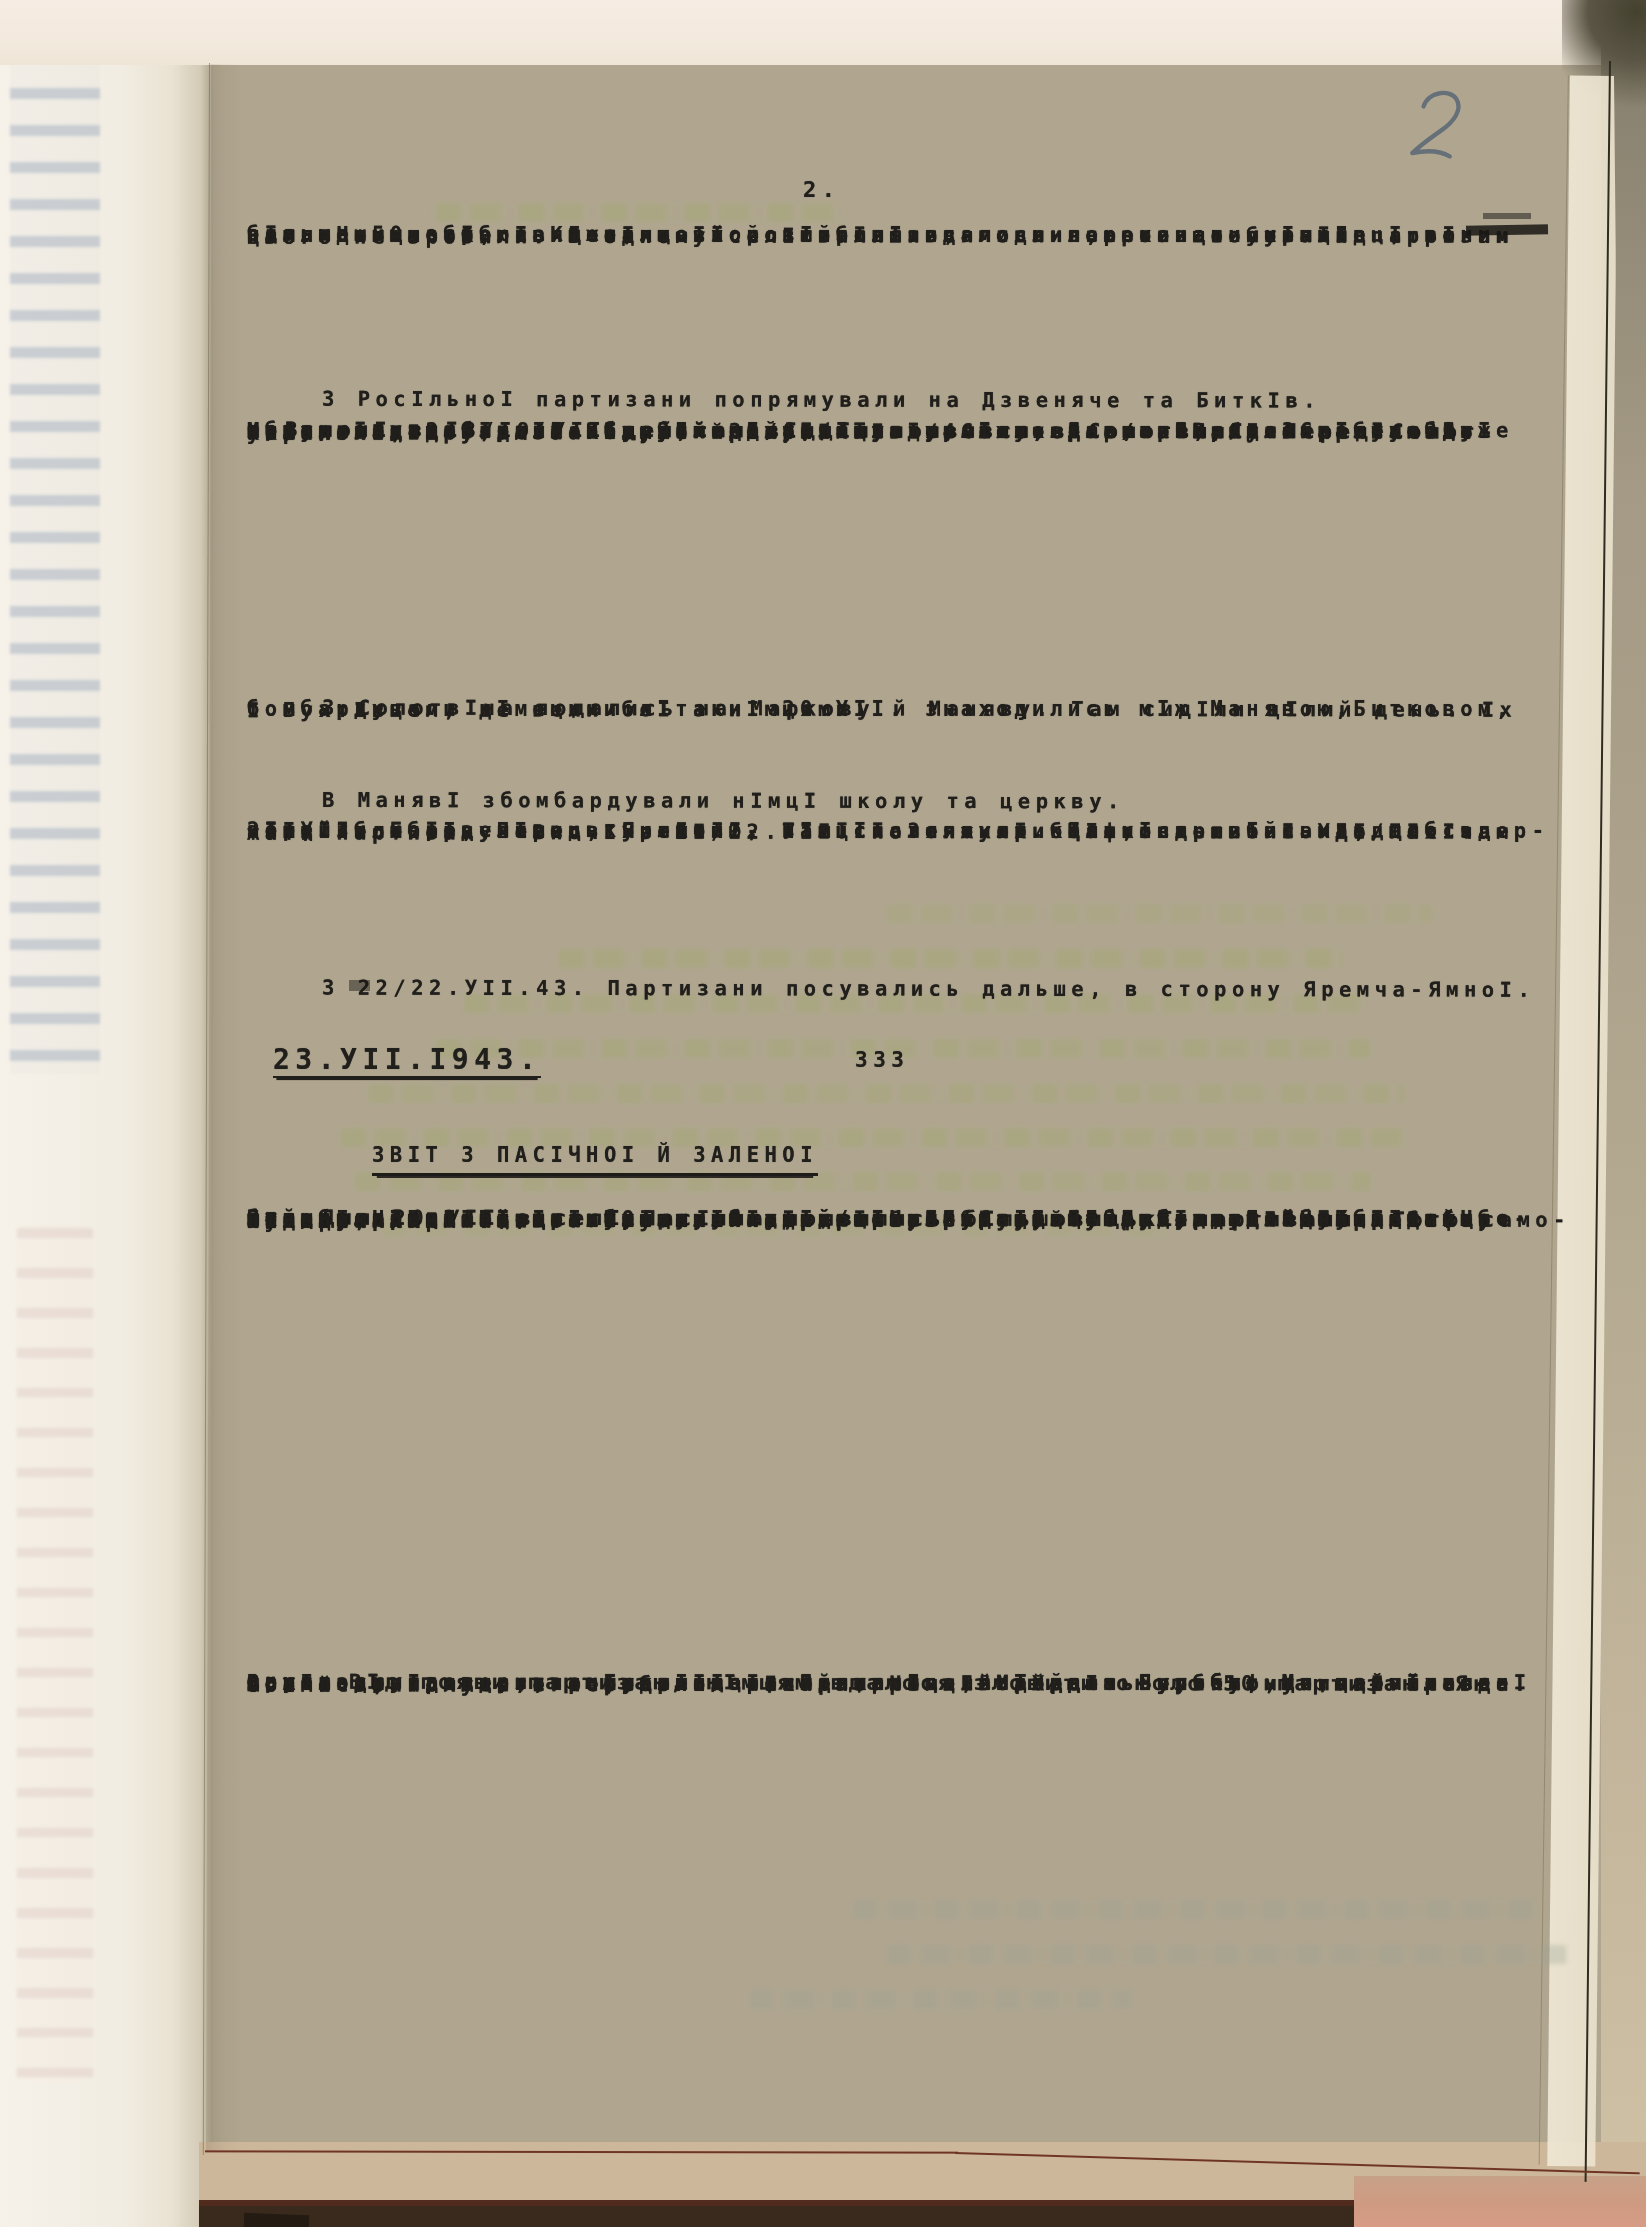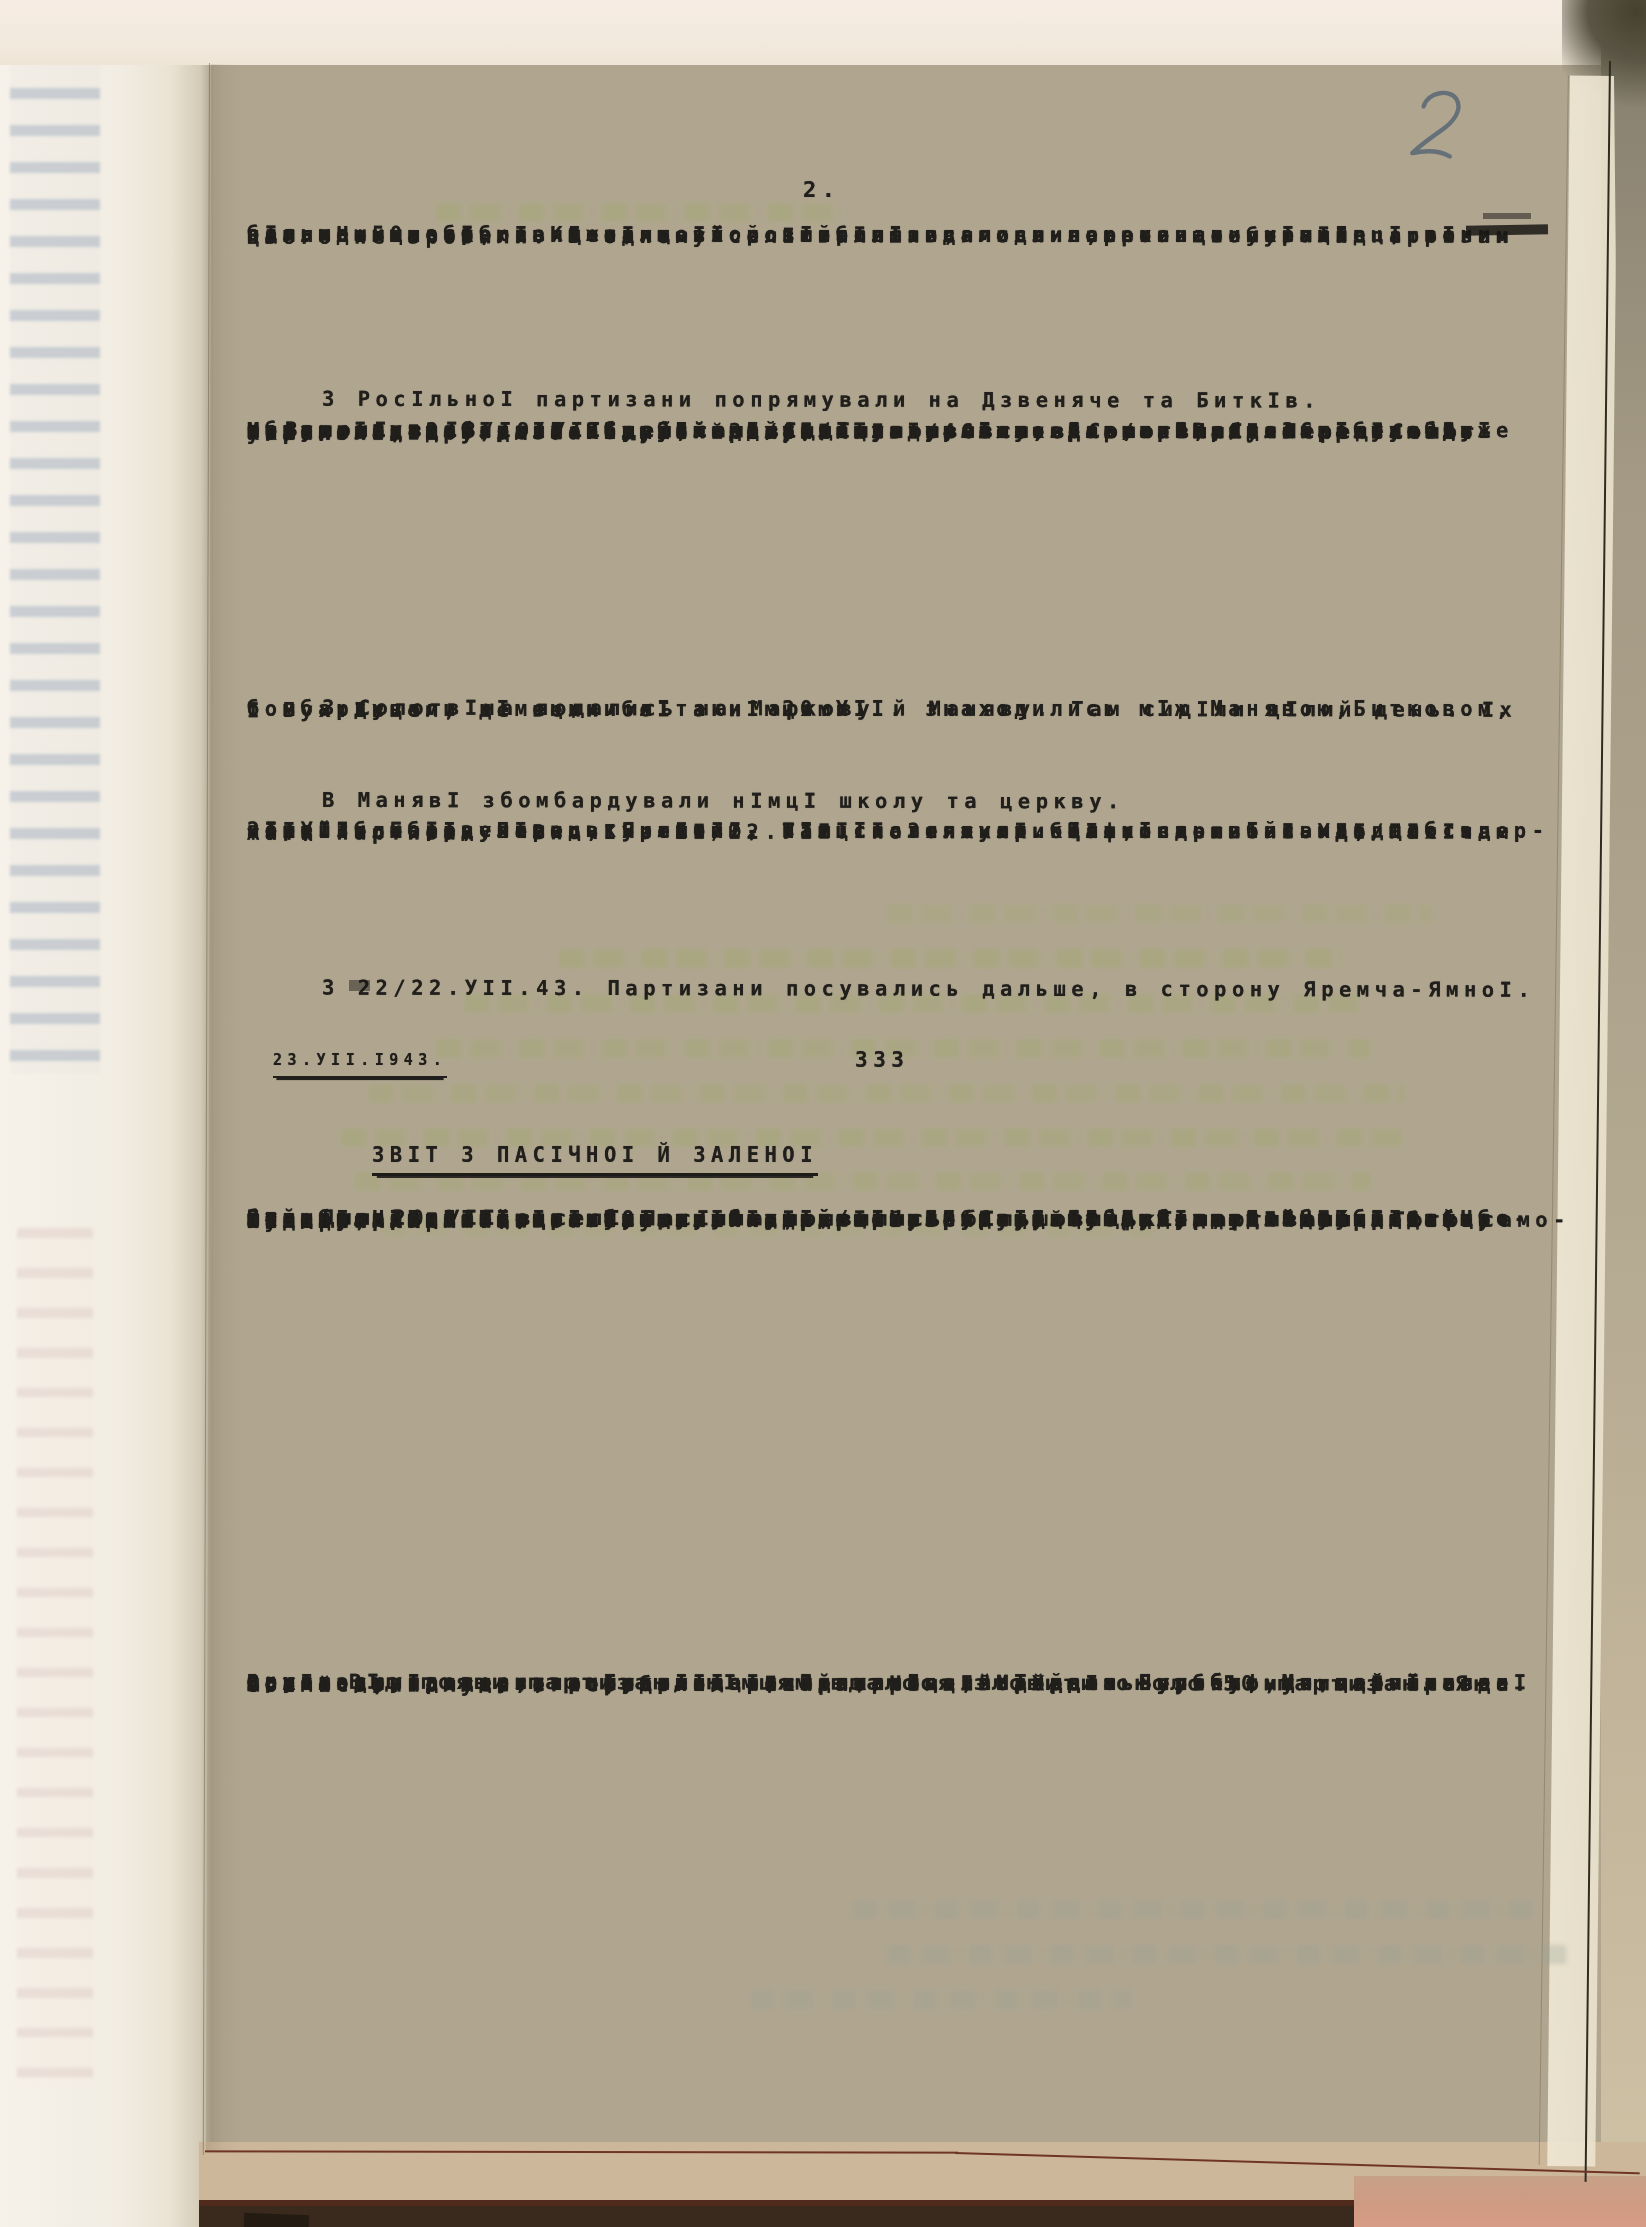--- a/index.html
+++ b/index.html
@@ -56,21 +56,21 @@
   .para{left:247px;width:1337px;}
   .para div{position:relative;}
   .para div:nth-child(3n){transform:translateY(0.5px) rotate(-.12deg);}
   .para div:nth-child(3n+1){transform:translateY(-0.4px) rotate(.1deg);}
   .p8 div{line-height:30px;}
   .p9 div{line-height:32px;}
   .ind1 div:first-child{text-indent:38px;}
   .ind2 div:first-child{text-indent:75px;}
   .ind3 div:first-child{text-indent:102px;}
   .pagenum{left:803px;top:175px;font-size:22px;}
-  .dateline{left:273px;top:1045px;font-size:15px;border-bottom:2px solid #211f1c;
+  .dateline{left:273px;top:1045px;font-size:28px;border-bottom:2px solid #211f1c;
      box-shadow:0 5.5px 0 -3.4px #211f1c;padding-bottom:1.4px;}
   .refnum{left:855px;top:1045px;font-size:21px;text-align:center;}
   .heading{left:372px;top:1140px;font-size:20.5px;letter-spacing:5.5px;border-bottom:3.4px solid #1e1c19;
      box-shadow:0 6.8px 0 -4.8px rgba(30,28,25,.9);padding-bottom:2.7px;}
 
   
   .smudge{background:rgba(25,23,20,.85);filter:blur(0.7px);}
   .handwritten{left:1410px;top:86px;width:57px;height:80px;transform:rotate(12deg);opacity:.9;}
 </style>
 </head>

